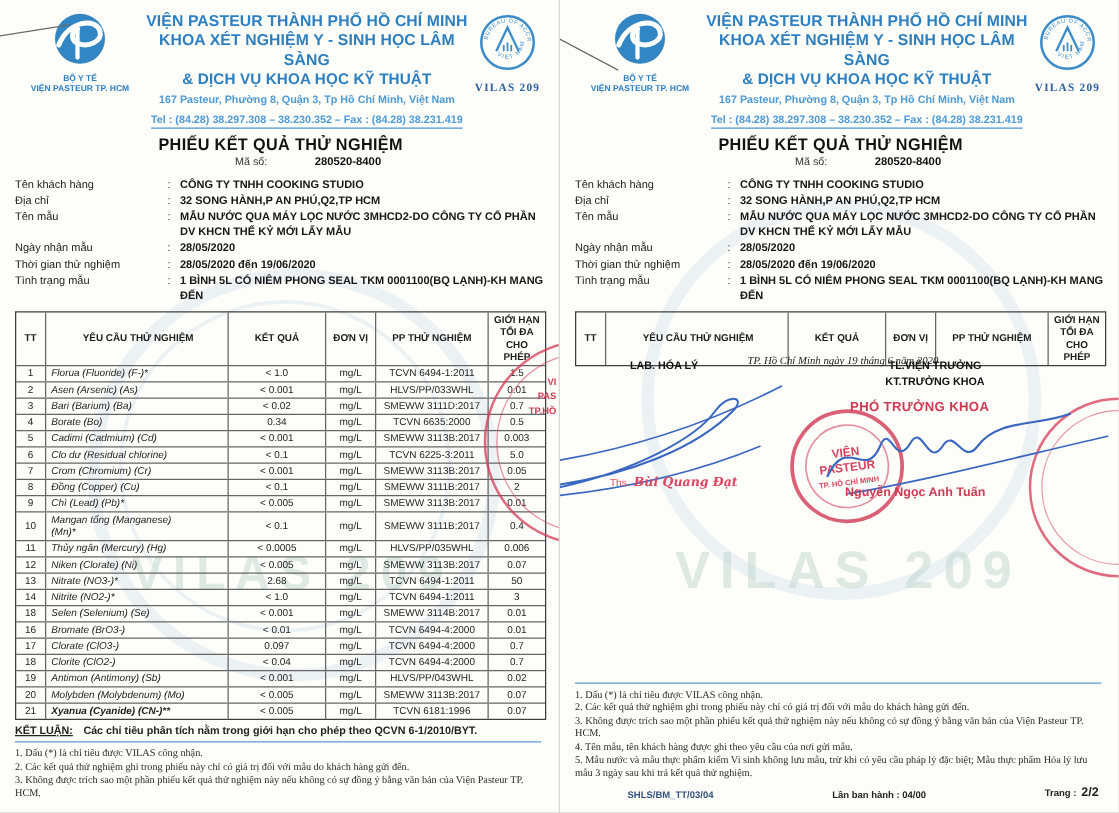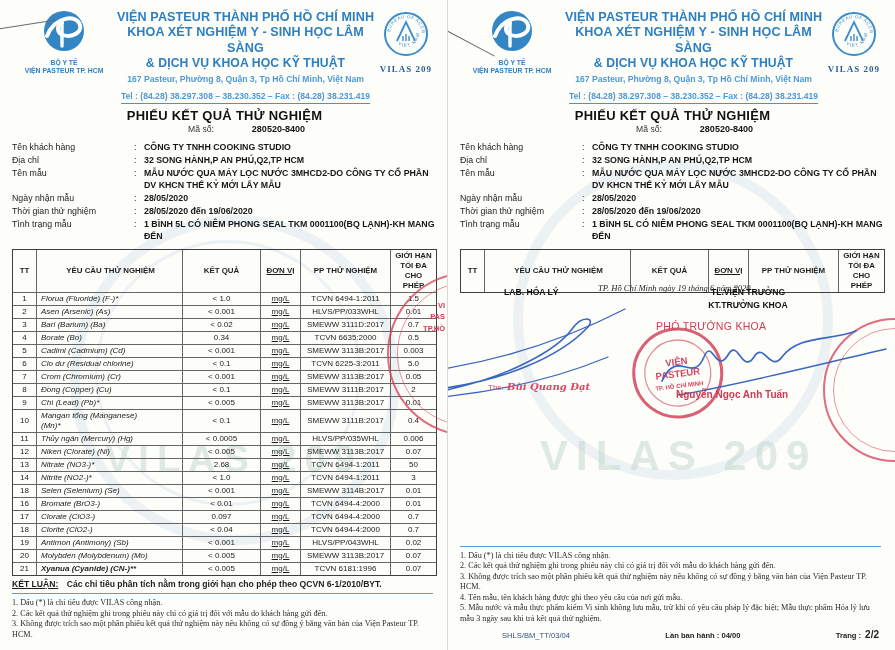--- a/index.html
+++ b/index.html
@@ -49,51 +49,51 @@
   .trow{display:flex;border-top:1px solid #666;}
   .trow.head{border-top:none;}
   .td{padding:1px 2px;font-size:8px;line-height:1.25;color:#1d1d1d;box-sizing:border-box;
     border-right:1px solid #666;display:flex;align-items:center;justify-content:center;text-align:center;}
   .td:last-child{border-right:none;}
   .th{font-weight:bold;font-size:7.9px;}
   .c-tt{width:24px;flex:0 0 auto;}
   .c-name{width:146px;flex:0 0 auto;justify-content:flex-start;text-align:left;font-style:italic;
     white-space:pre-line;padding-left:4px;}
   .c-result{width:78px;flex:0 0 auto;}
-  .c-unit{width:40px;flex:0 0 auto;text-decoration:underline;}
+  .c-unit{width:40px;flex:0 0 auto;}
   .c-method{width:90px;flex:0 0 auto;}
   .c-limit{flex:1;}
   .tbody .trow:last-child .c-name{font-weight:bold;}
 
   
   .gchu{margin-top:3px;font-size:8.4px;flex:0 0 auto;}
   .gchu .lab{font-weight:bold;text-decoration:underline;color:#222;}
   .gchu .txt{font-style:italic;font-weight:bold;color:#222;margin-left:6px;}
   .kluan{margin-top:3px;font-size:8.6px;flex:0 0 auto;}
   .kluan .txt{font-style:normal;font-weight:bold;}
 
   
   .bottom{margin-top:auto;flex:0 0 auto;}
   .divider{border-top:1.5px solid #5f9bd0;width:99%;}
   .notes{margin-top:4px;font-family:"Liberation Serif","DejaVu Serif",serif;font-size:8.2px;
     color:#2b2b2b;line-height:1.28;}
   .footer{display:flex;align-items:flex-end;margin-top:5px;font-size:7.6px;color:#222;}
-  .f-code{font-weight:normal;color:#33527d;margin-left:42px;}
+  .f-code{font-weight:bold;color:#33527d;margin-left:42px;}
   .f-issue{font-weight:bold;flex:1;text-align:center;}
   .f-page{margin-right:6px;font-weight:bold;}
   .f-page b{font-size:10px;margin-left:4px;}
 
   
   .sig{position:absolute;left:0;right:0;top:271px;height:150px;z-index:3;}
   .date-line{position:absolute;left:150px;top:12px;font-family:"Liberation Serif","DejaVu Serif",serif;
     font-style:italic;font-size:8.6px;color:#222;}
   .lab-title{position:absolute;left:56px;top:16px;font-weight:bold;font-size:8.6px;color:#111;}
   .tl-title{position:absolute;left:240px;top:15px;width:120px;text-align:center;font-weight:bold;
     font-size:8.6px;color:#111;line-height:1.5;}
-  .deputy{position:absolute;left:208px;top:49px;font-weight:normal;font-size:10.5px;color:#d03a52;letter-spacing:.3px;}
+  .deputy{position:absolute;left:232px;top:49px;font-weight:bold;font-size:10.5px;color:#d03a52;letter-spacing:.3px;}
   .signer-left{position:absolute;left:40px;top:110px;font-family:"DejaVu Serif",serif;font-style:italic;
     font-weight:bold;font-size:10px;color:#dd4560;}
   .signer-left .ths{font-family:"Liberation Sans",sans-serif;font-style:normal;font-weight:normal;font-size:8px;}
   .signer-right{position:absolute;left:228px;top:118px;font-weight:bold;font-size:10px;color:#d03a52;}
   .sig-svg{position:absolute;}
 
   
   .stamp-main{position:absolute;left:182px;top:54px;transform:rotate(-7deg);}
   .edge-stamp{position:absolute;z-index:2;border-radius:50%;border:2.6px solid rgba(213,60,86,.75);}
   .edge-stamp::before{content:"";position:absolute;inset:8px;border-radius:50%;border:1.6px solid rgba(213,60,86,.55);}

